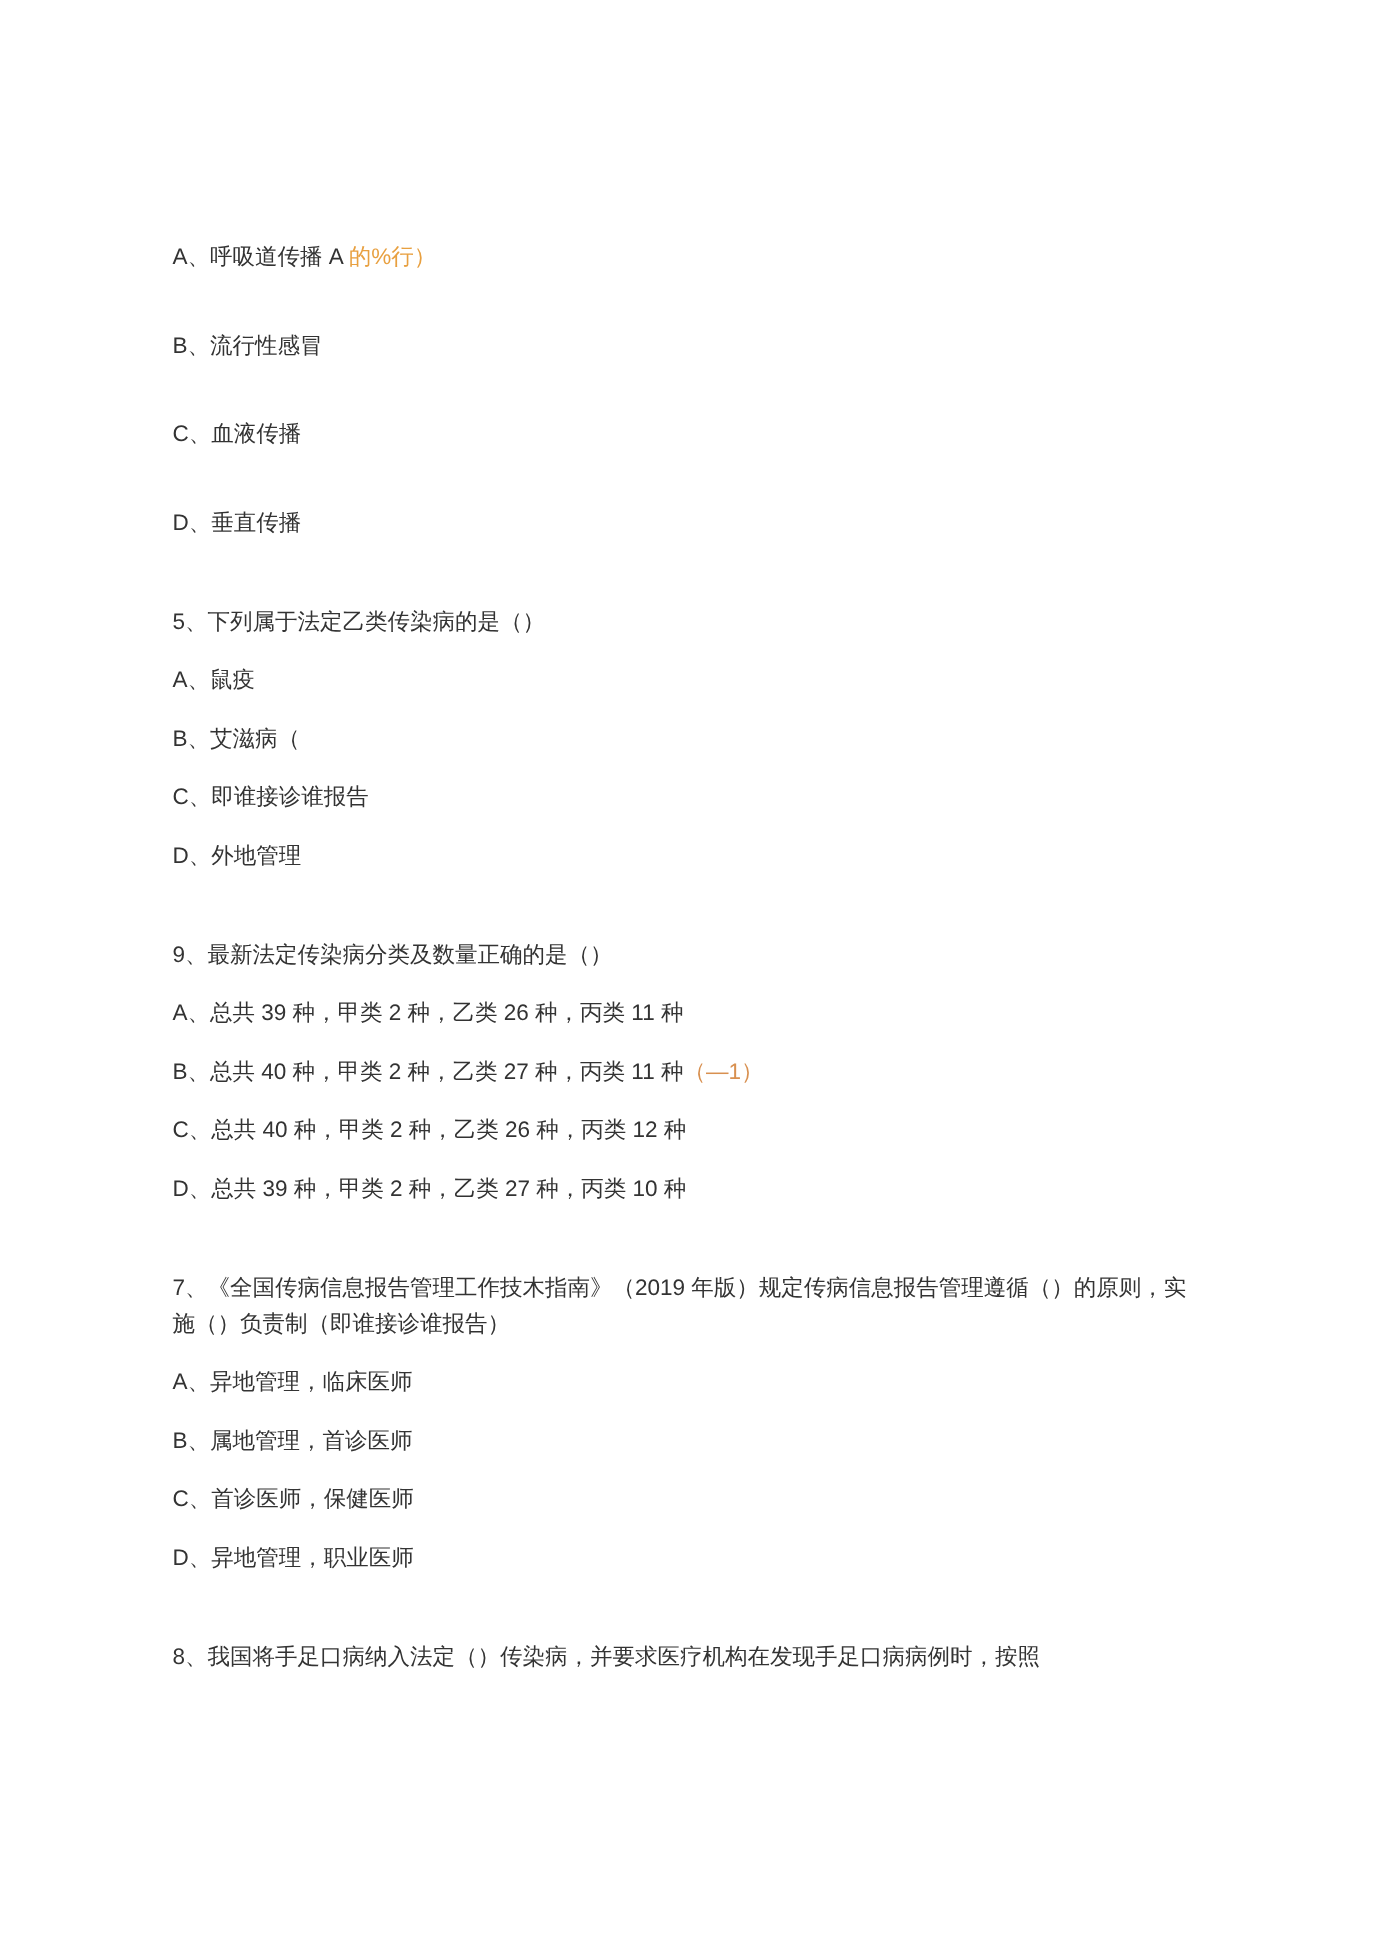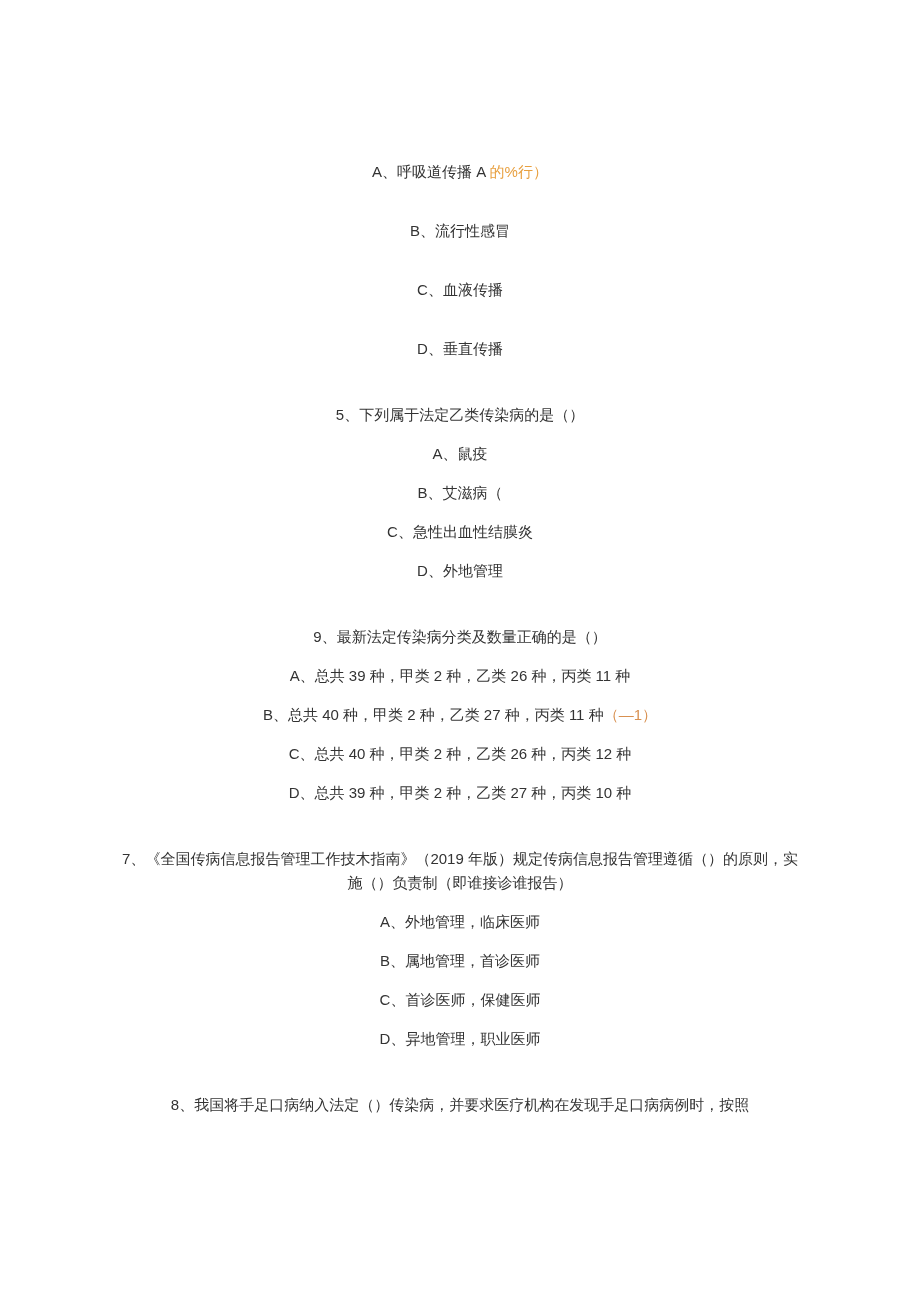--- a/index.html
+++ b/index.html
@@ -1,19 +1,18 @@
 <!DOCTYPE html>
 <html><head>
   <meta charset="utf-8">
   <style>
     * {
       margin: 0;
       padding: 0;
       box-sizing: border-box;
-      text-align: center;
     }
     body {
       width: 920px;
       height: 1301px;
       background: #ffffff;
       font-family: "Microsoft YaHei", "SimSun", sans-serif;
       font-size: 15px;
       color: #333333;
       padding: 160px 115px 100px 115px;
       line-height: 1.6;
@@ -43,30 +42,30 @@
 <div class="option-line">
   <span>A、呼吸道传播 A</span><span class="highlight"> 的%行）</span>
 </div>
 <div class="option-line">B、流行性感冒</div>
 <div class="option-line">C、血液传播</div>
 <div class="option-line">D、垂直传播</div>
 
 <div class="section-gap question-stem">5、下列属于法定乙类传染病的是（）</div>
 <div class="option-line-tight">A、鼠疫</div>
 <div class="option-line-tight">B、艾滋病（</div>
-<div class="option-line-tight">C、急性出血性结膜炎</div>
+<div class="option-line-tight">C、即谁接诊谁报告</div>
 <div class="option-line-tight">D、外地管理</div>
 
 <div class="section-gap question-stem">9、最新法定传染病分类及数量正确的是（）</div>
 <div class="option-line-tight">A、总共 39 种，甲类 2 种，乙类 26 种，丙类 11 种</div>
 <div class="option-line-tight">
   <span>B、总共 40 种，甲类 2 种，乙类 27 种，丙类 11 种</span><span class="highlight-red">（—1）</span>
 </div>
 <div class="option-line-tight">C、总共 40 种，甲类 2 种，乙类 26 种，丙类 12 种</div>
 <div class="option-line-tight">D、总共 39 种，甲类 2 种，乙类 27 种，丙类 10 种</div>
 
 <div class="section-gap question-stem">7、《全国传病信息报告管理工作技木指南》（2019 年版）规定传病信息报告管理遵循（）的原则，实施（）负责制（即谁接诊谁报告）</div>
-<div class="option-line-tight">A、外地管理，临床医师</div>
+<div class="option-line-tight">A、异地管理，临床医师</div>
 <div class="option-line-tight">B、属地管理，首诊医师</div>
 <div class="option-line-tight">C、首诊医师，保健医师</div>
 <div class="option-line-tight">D、异地管理，职业医师</div>
 
 <div class="section-gap question-stem">8、我国将手足口病纳入法定（）传染病，并要求医疗机构在发现手足口病病例时，按照</div>
 
 </body></html>

